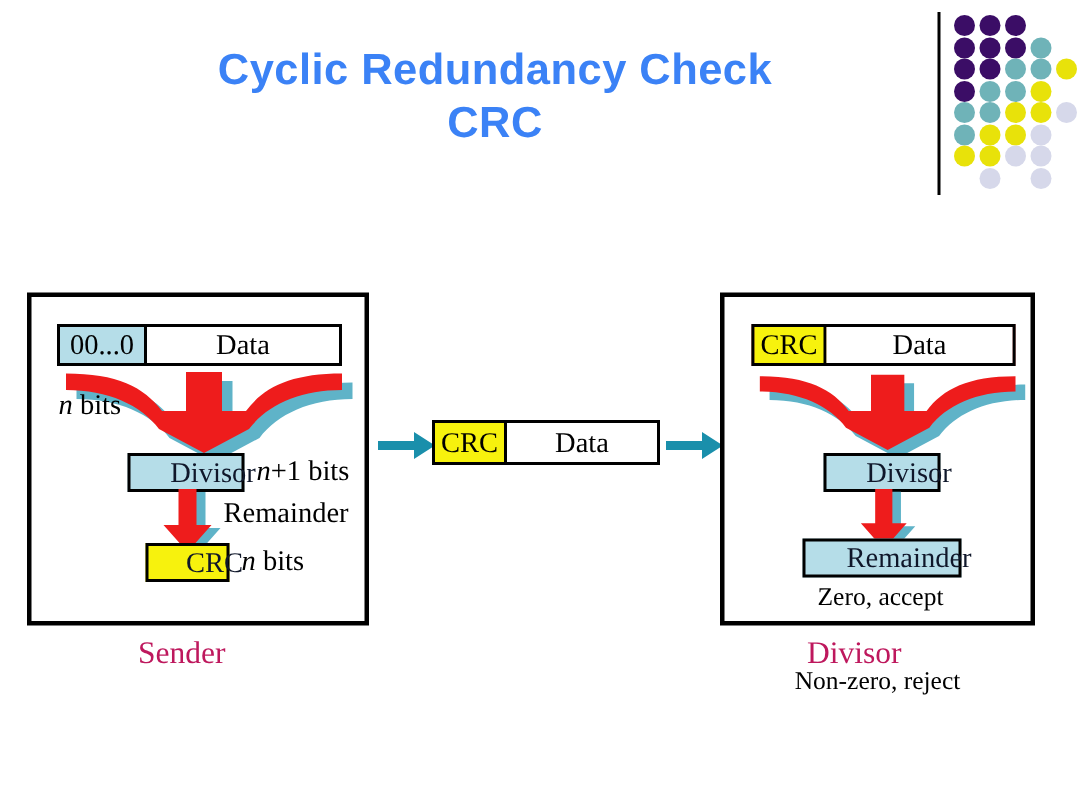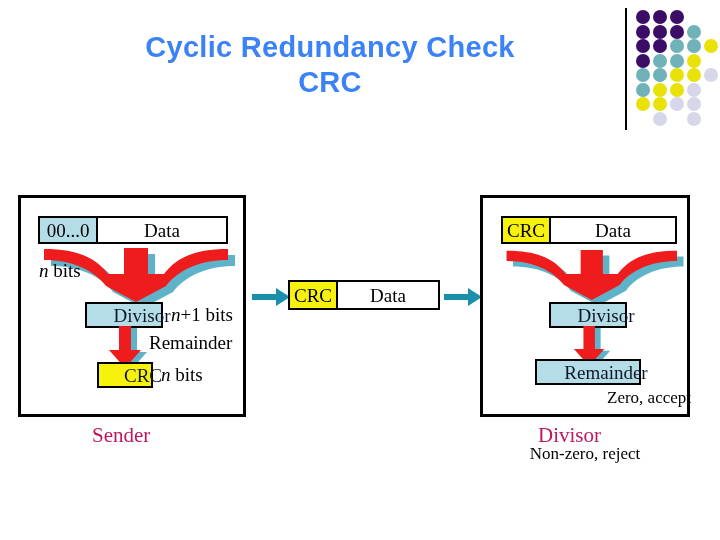--- a/index.html
+++ b/index.html
@@ -260,18 +260,18 @@
 
     <div class="labelbox box-cyan" style="left:66px; top:104px; width:78px;">Divisor</div>
 
     <svg class="vec" style="left:90px; top:128px;" width="40" height="42" viewBox="0 0 40 44">
       <path d="M10 0 L22 0 L22 24 L32 24 L16 42 L0 24 L10 24 Z" fill="#5fb3c8" transform="translate(6,2)"></path>
       <path d="M10 0 L22 0 L22 24 L32 24 L16 42 L0 24 L10 24 Z" fill="#ee1c1c"></path>
     </svg>
 
     <div class="labelbox box-cyan" style="left:52px; top:161px; width:106px;">Remainder</div>
 
-    <div class="note-line" style="left:0; top:190px; width:208px;text-align:right;">Zero, accept</div>
+    <div class="note-line" style="left:0; top:190px; width:208px;">Zero, accept</div>
     <div class="note-line" style="left:0; top:207px; width:204px;margin-top:39px;">Non-zero, reject</div>
   </div>
 
   <div class="panel-caption" id="receiver-caption">Divisor</div>
 </div>
 
 </body></html>

